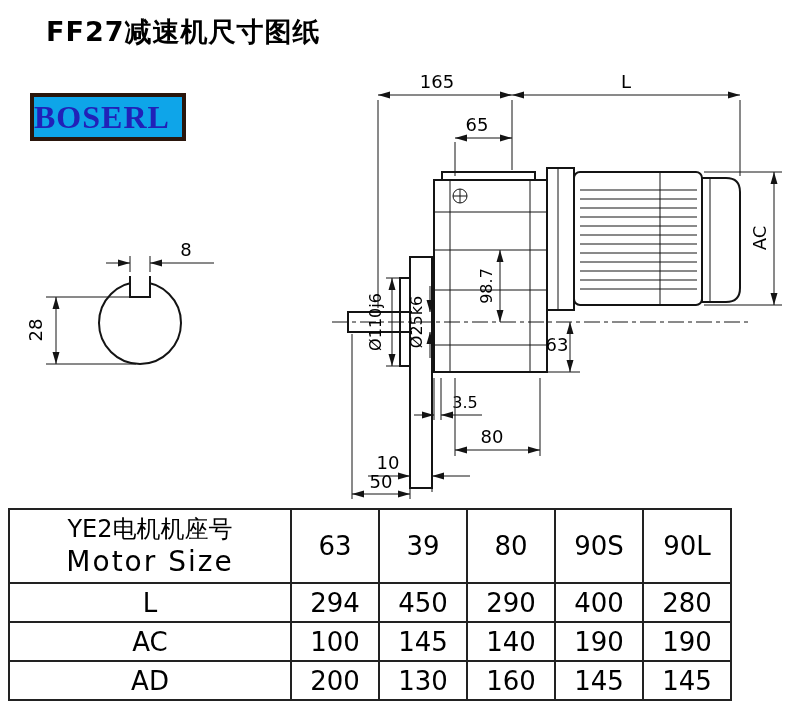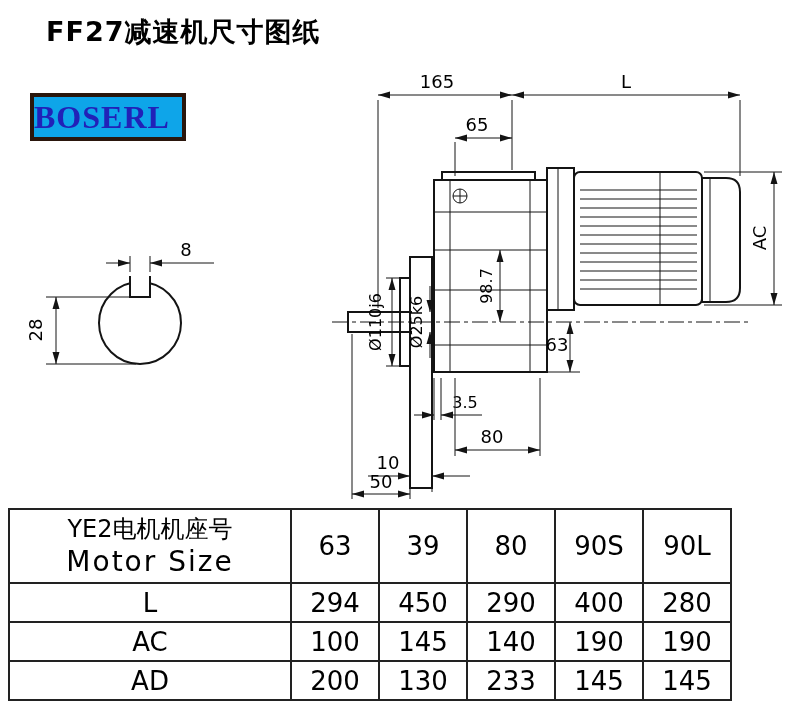--- a/index.html
+++ b/index.html
@@ -234,18 +234,18 @@
       <td class="num">100</td>
       <td class="num">145</td>
       <td class="num">140</td>
       <td class="num">190</td>
       <td class="num">190</td>
     </tr>
     <tr>
       <td class="num">AD</td>
       <td class="num">200</td>
       <td class="num">130</td>
-      <td class="num">233</td>
+      <td class="num">160</td>
       <td class="num">145</td>
       <td class="num">145</td>
     </tr>
   </tbody>
 </table>
 
 </body></html>

